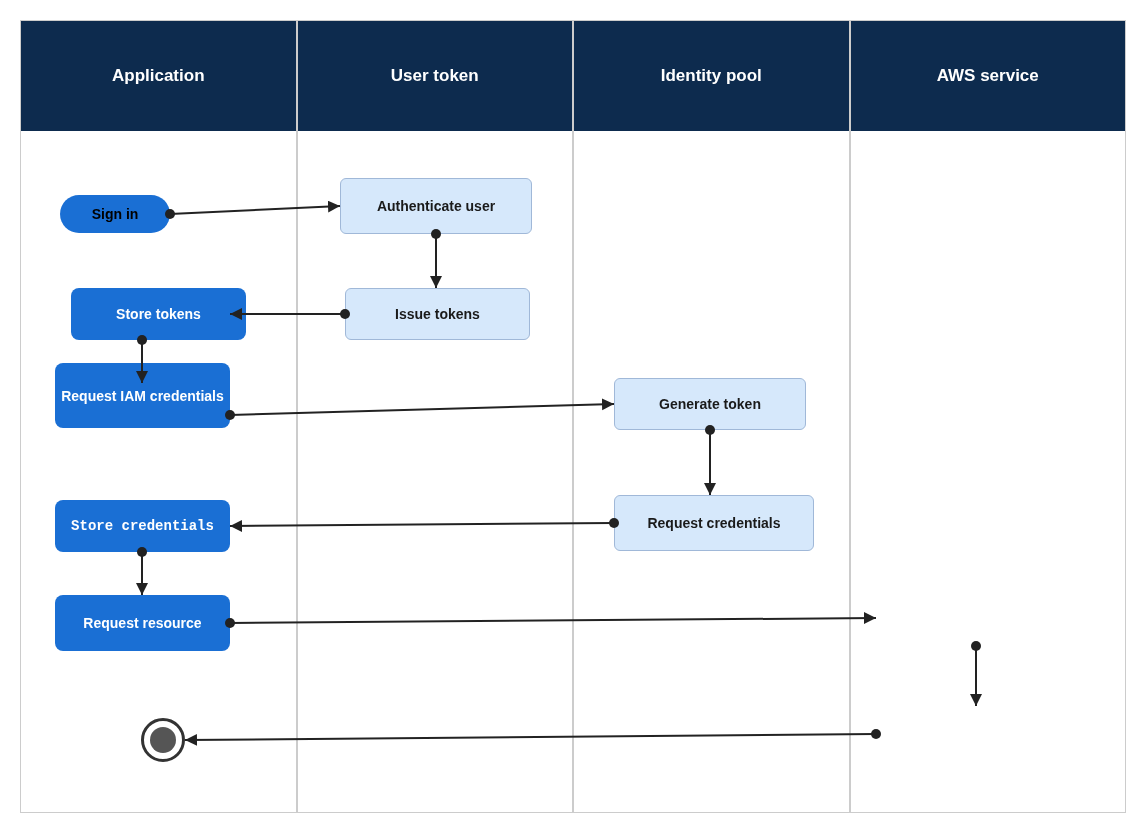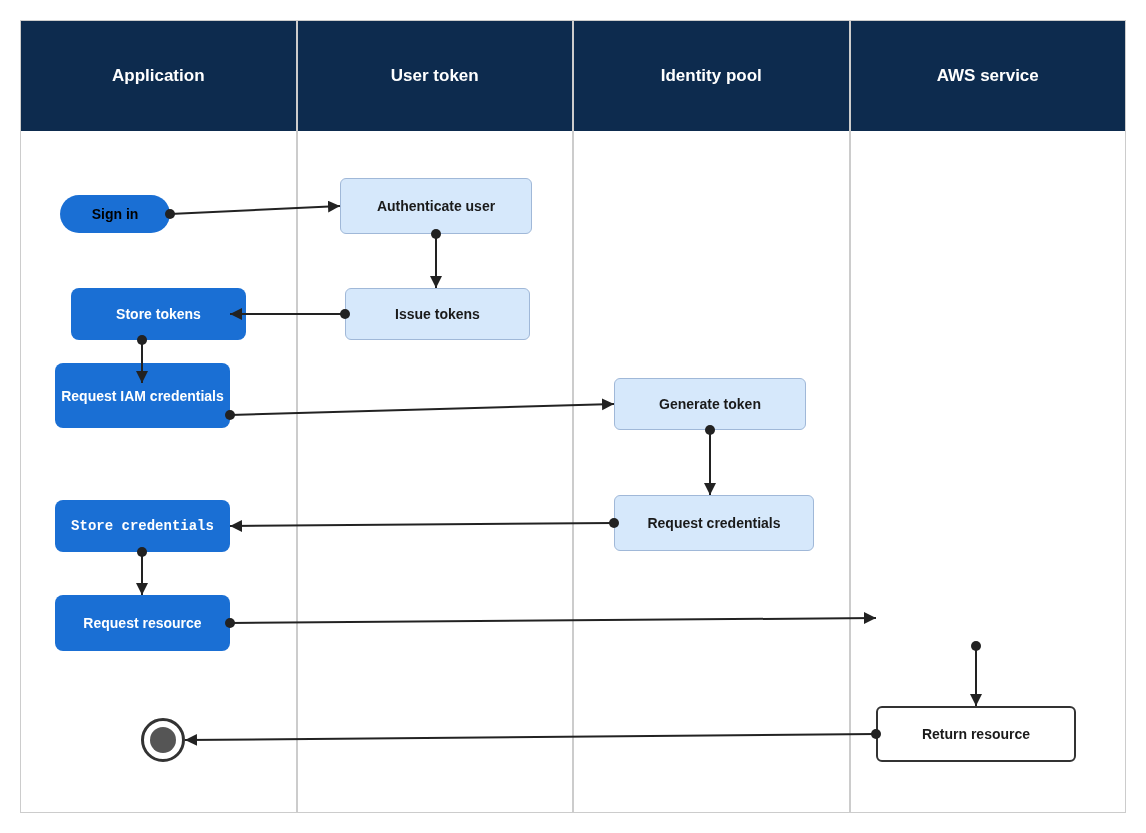--- a/index.html
+++ b/index.html
@@ -238,21 +238,18 @@
 
   <div class="node node-blue-rounded" style="left:55px; top:500px; width:175px; height:52px;font-family:Liberation Mono, monospace;">
     <span>Store credentials</span>
   </div>
 
   <div class="node node-blue-rounded" style="left:55px; top:595px; width:175px; height:56px;">
     <span>Request resource</span>
   </div>
 
 
-  <div class="node node-white-rect" style="left:876px; top:706px; width:200px; height:56px;">
-    <span>Return resource</span>
-  </div>
 
   <div class="node node-end" style="left:141px; top:718px; display:flex; align-items:center; justify-content:center;">
     <div class="node-end-inner"></div>
   </div>
 
 </div>
 
 </body></html>

